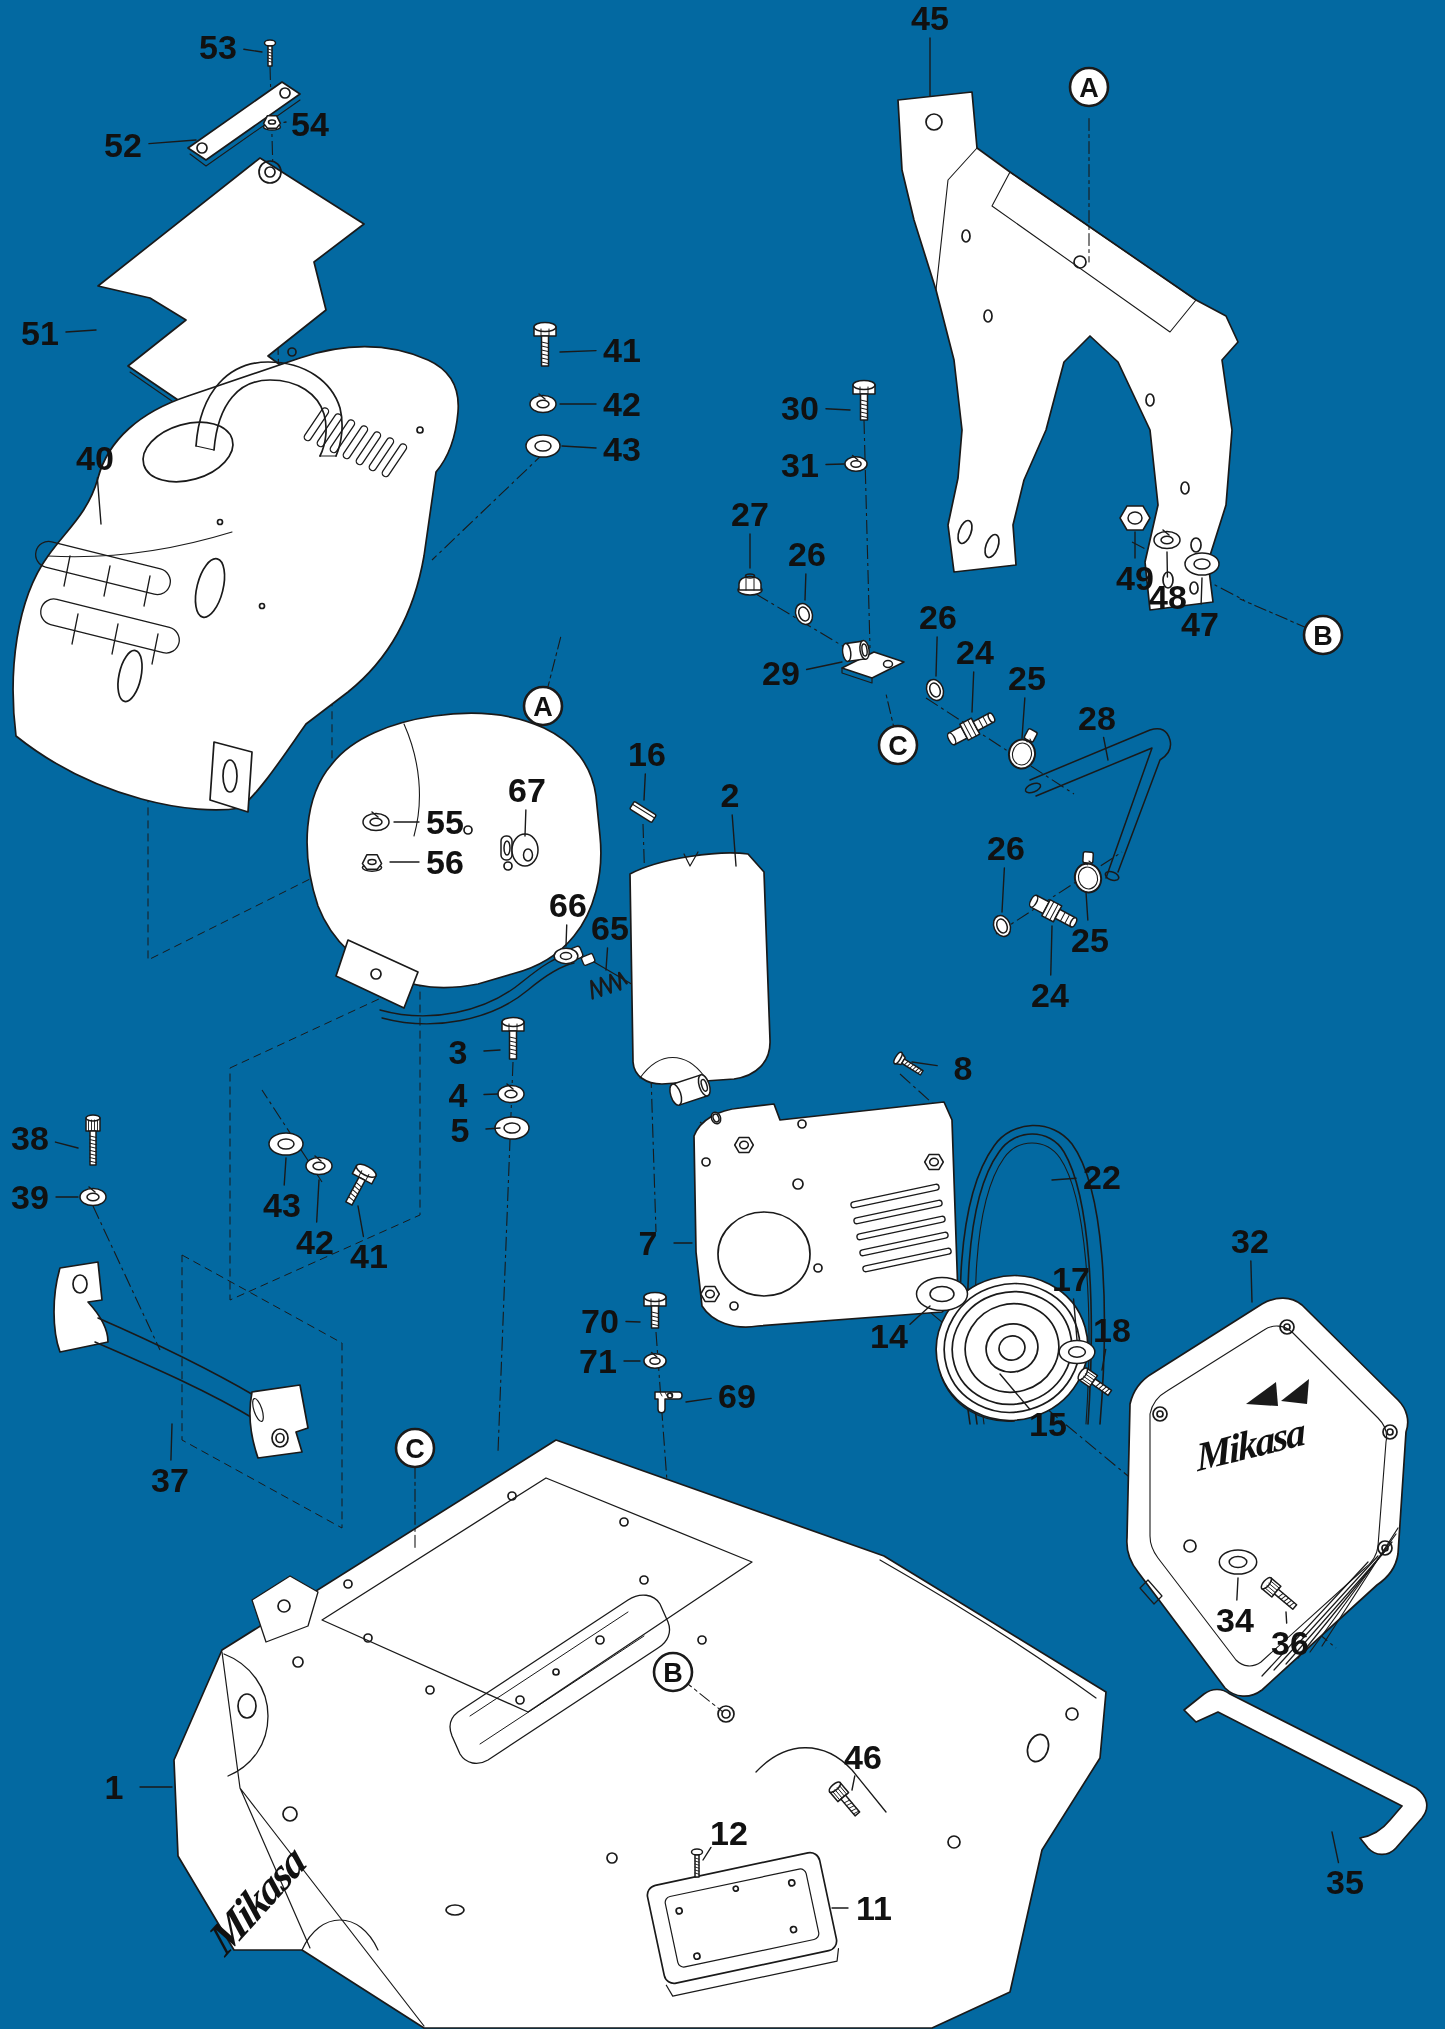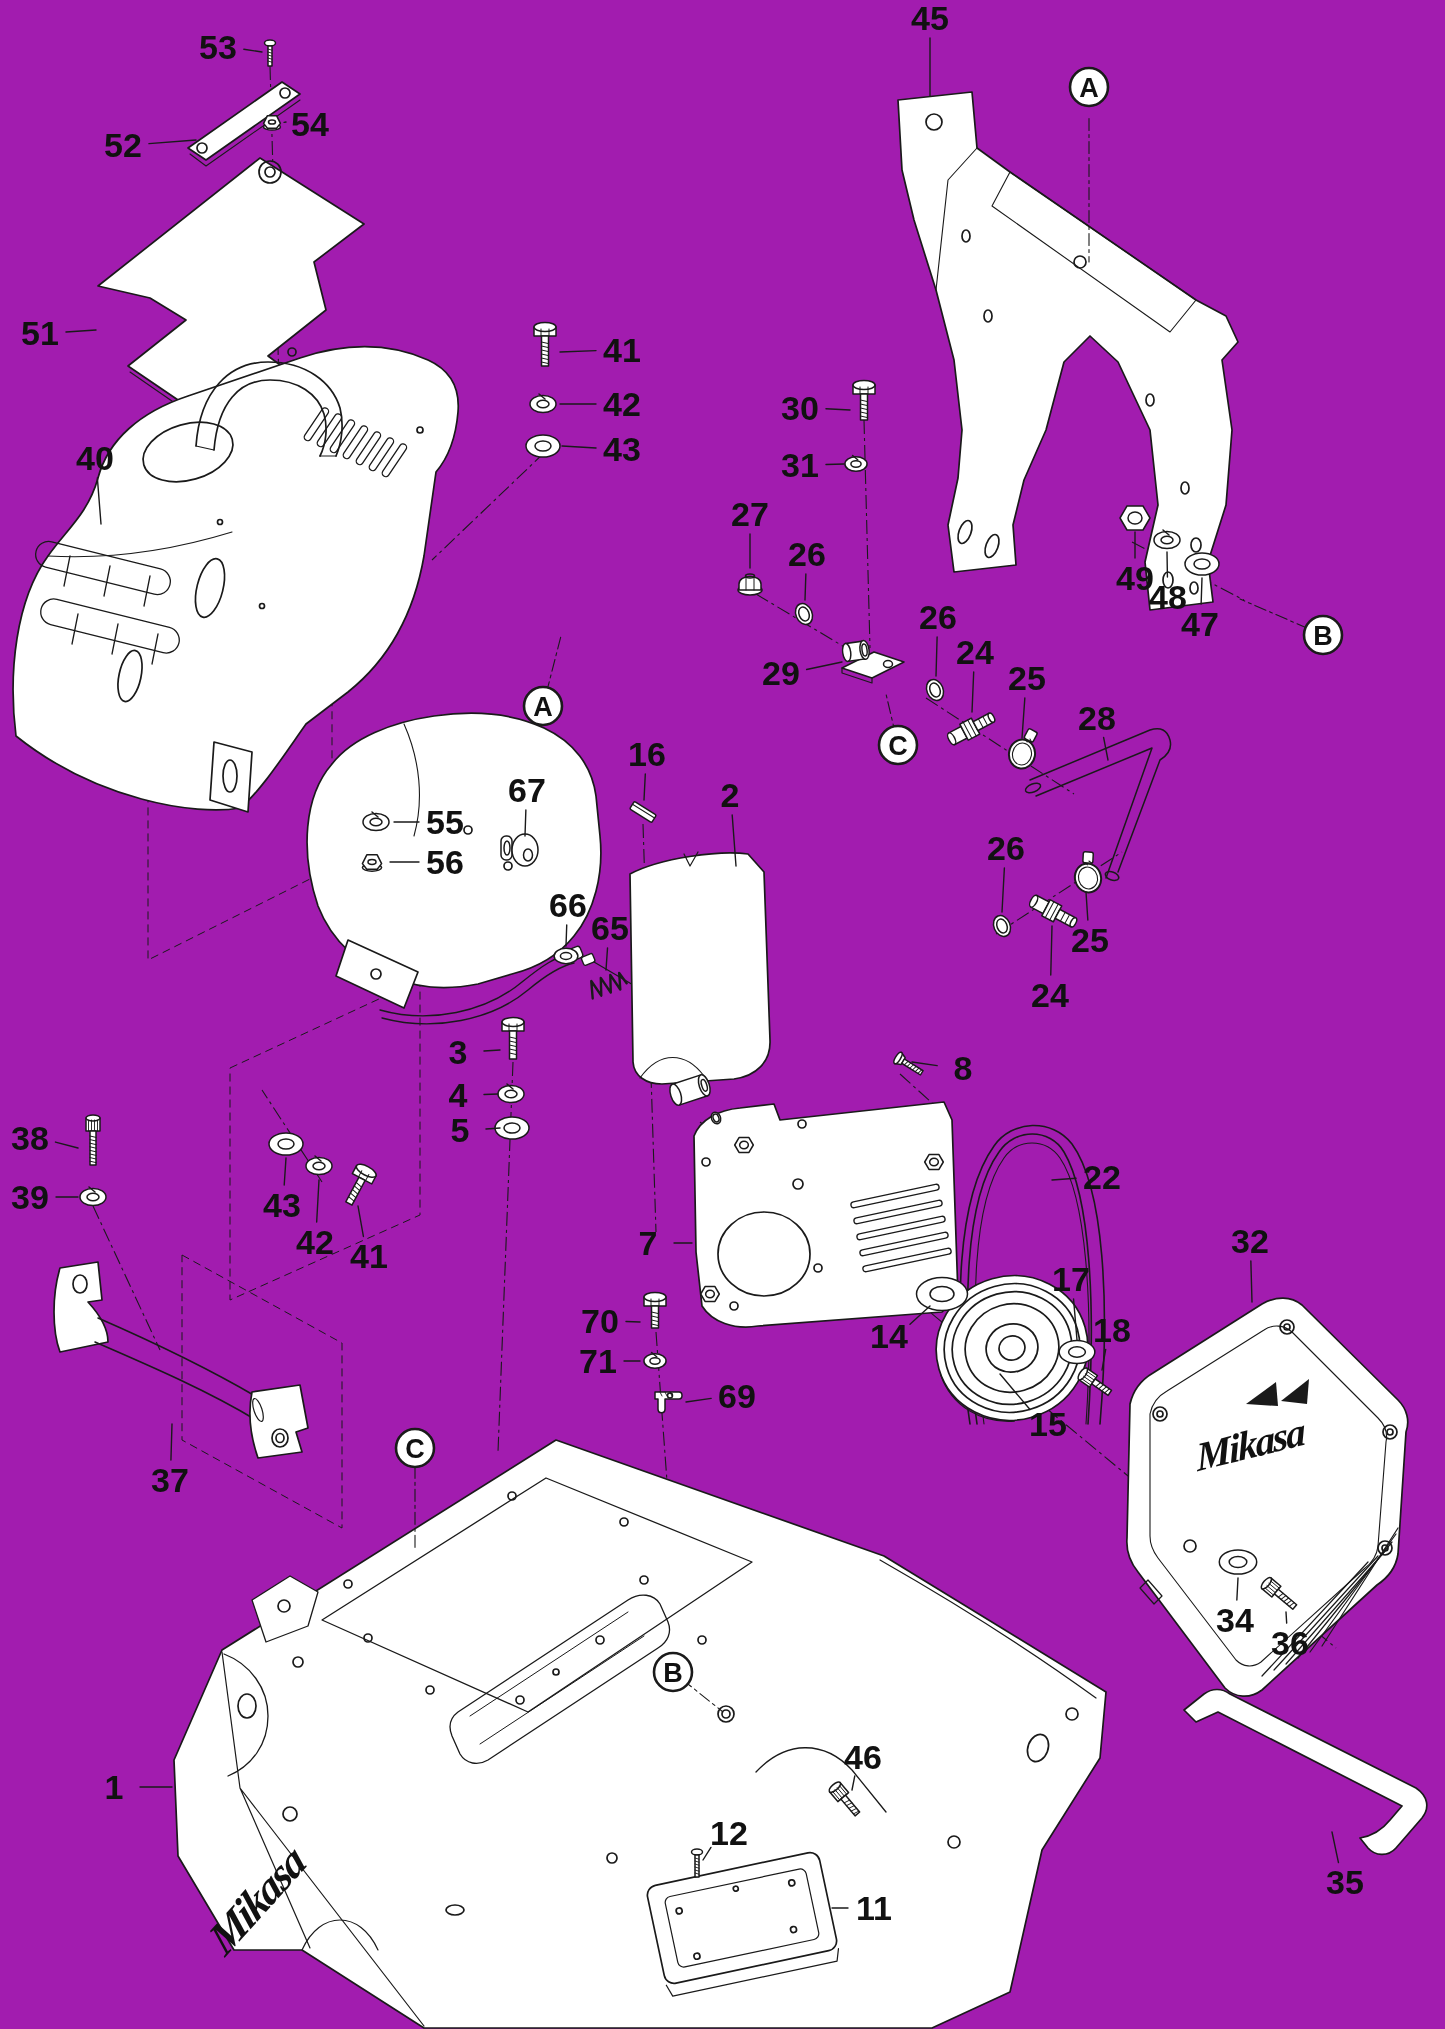--- a/index.html
+++ b/index.html
@@ -1,16 +1,16 @@
 <!DOCTYPE html>
 <html><head>
 <meta charset="utf-8">
 <style>
   html,body{margin:0;padding:0;background:#fff;}
-  #stage{width:1445px;height:2029px;position:relative;background:#a21caf;}
+  #stage{width:1445px;height:2029px;position:relative;background:#0369a1;}
   svg{display:block;}
   .lbl{font-family:"Liberation Sans",sans-serif;font-weight:bold;font-size:34px;fill:#111;}
   .mk{font-family:"Liberation Serif",serif;font-weight:bold;font-style:italic;fill:#111;letter-spacing:-2px;}
   .ltr{font-family:"Liberation Sans",sans-serif;font-weight:bold;font-size:27px;fill:#111;}
 </style>
 </head>
 <body>
 
 <div id="stage">
 <svg id="dwg" width="1445" height="2029" viewBox="0 0 1445 2029">

